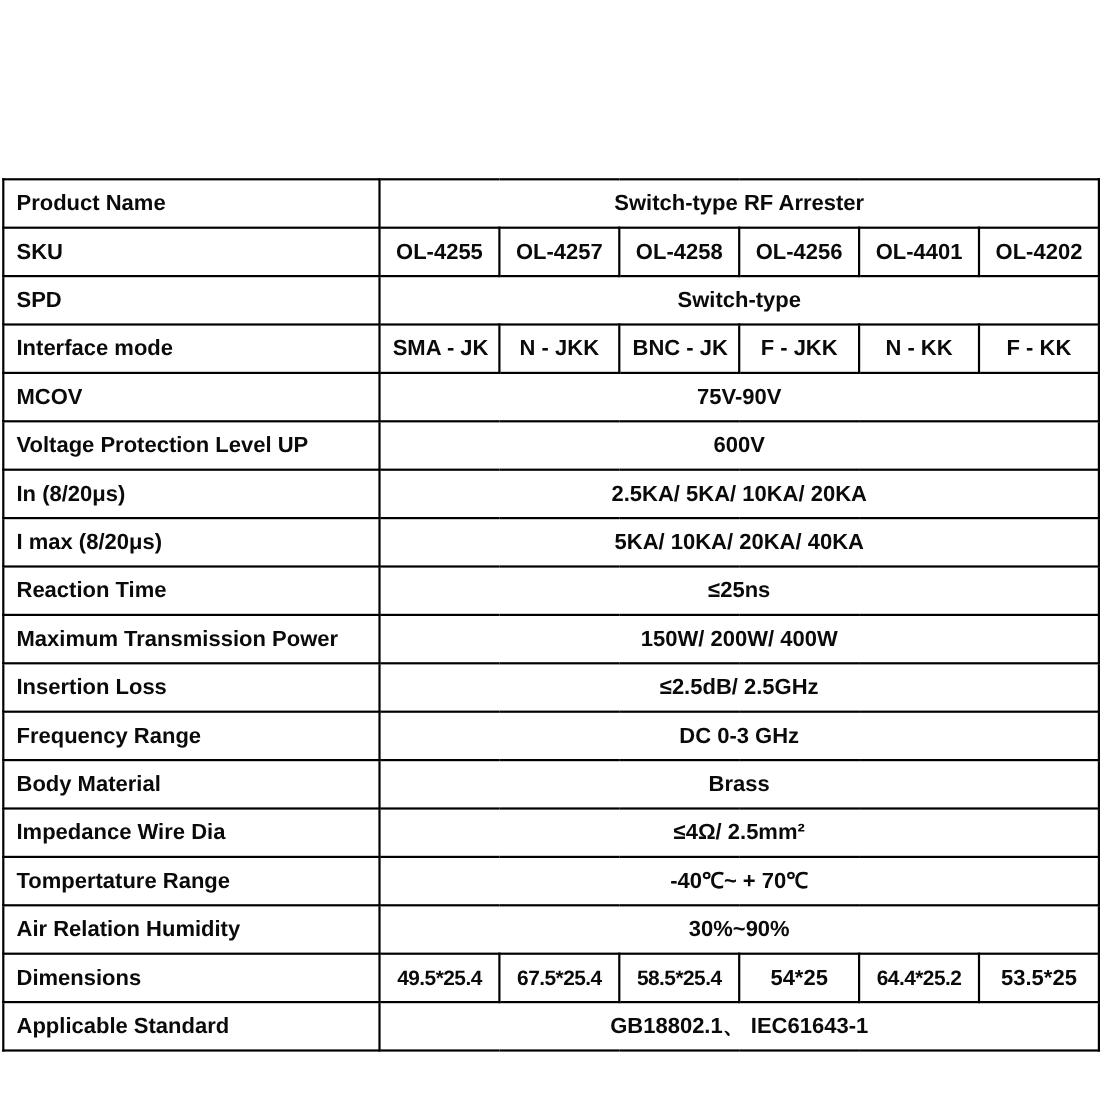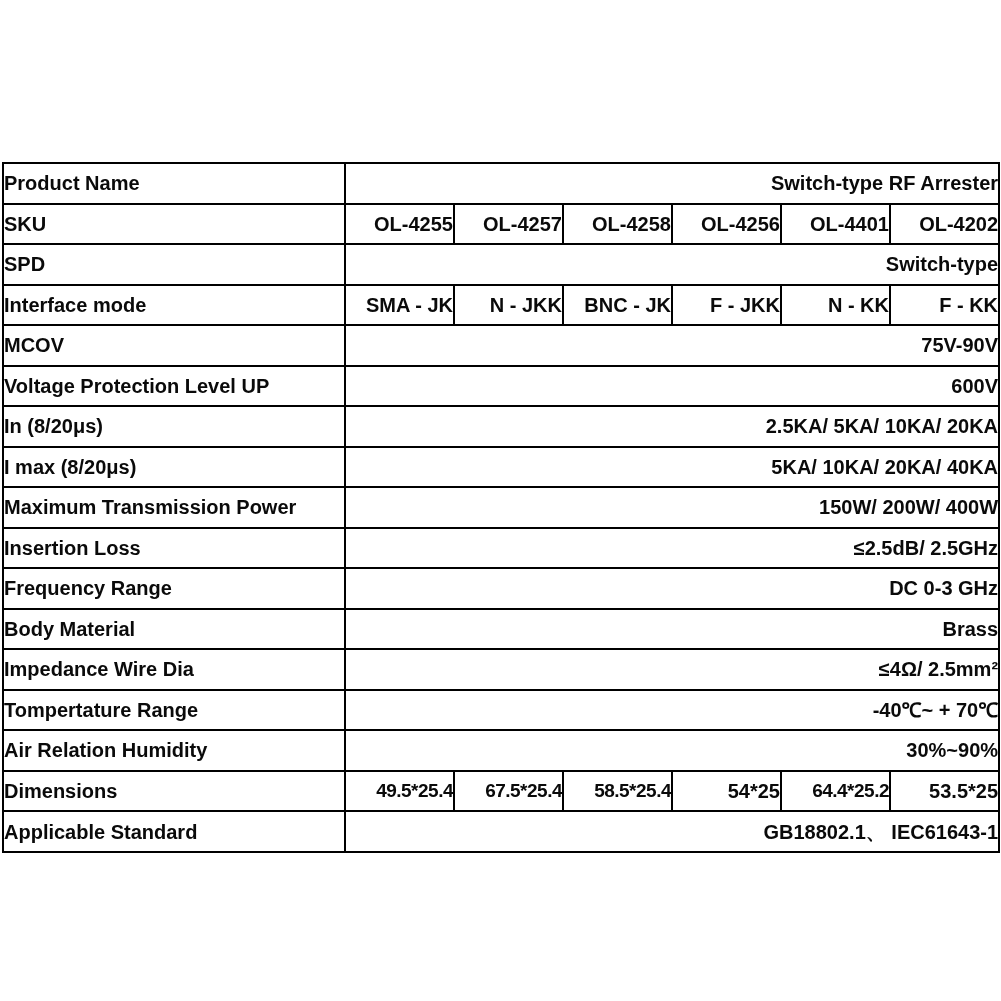--- a/index.html
+++ b/index.html
@@ -22,33 +22,33 @@
     height: 691px;
     border-collapse: collapse;
     table-layout: fixed;
     font-family: "Liberation Sans", sans-serif;
     font-weight: bold;
     color: #0a0a0a;
     background: #ffffff;
   }
   table.spec td {
     border: 2px solid #000000;
-    padding: 0;
+    padding: 11px;
     overflow: hidden;
     white-space: nowrap;
     vertical-align: middle;
     line-height: 1;
   }
   td.label {
     text-align: left;
     padding-left: 4px;
     font-size: 20px;
   }
   td.value {
-    text-align: right;
+    text-align: center;
     font-size: 20px;
   }
   td.value.small {
     font-size: 19px;
     letter-spacing: -0.5px;
     margin-left: 44px;
   }
 </style>
 </head>
 <body>
@@ -101,20 +101,24 @@
         </tr>
         <tr>
           <td class="label">In (8/20μs)</td>
           <td colspan="6" class="value">2.5KA/ 5KA/ 10KA/ 20KA</td>
         </tr>
         <tr>
           <td class="label">I max (8/20μs)</td>
           <td colspan="6" class="value">5KA/ 10KA/ 20KA/ 40KA</td>
         </tr>
         <tr>
+          <td class="label">Reaction Time</td>
+          <td colspan="6" class="value">≤25ns</td>
+        </tr>
+        <tr>
           <td class="label">Maximum Transmission Power</td>
           <td colspan="6" class="value">150W/ 200W/ 400W</td>
         </tr>
         <tr>
           <td class="label">Insertion Loss</td>
           <td colspan="6" class="value">≤2.5dB/ 2.5GHz</td>
         </tr>
         <tr>
           <td class="label">Frequency Range</td>
           <td colspan="6" class="value">DC 0-3 GHz</td>

